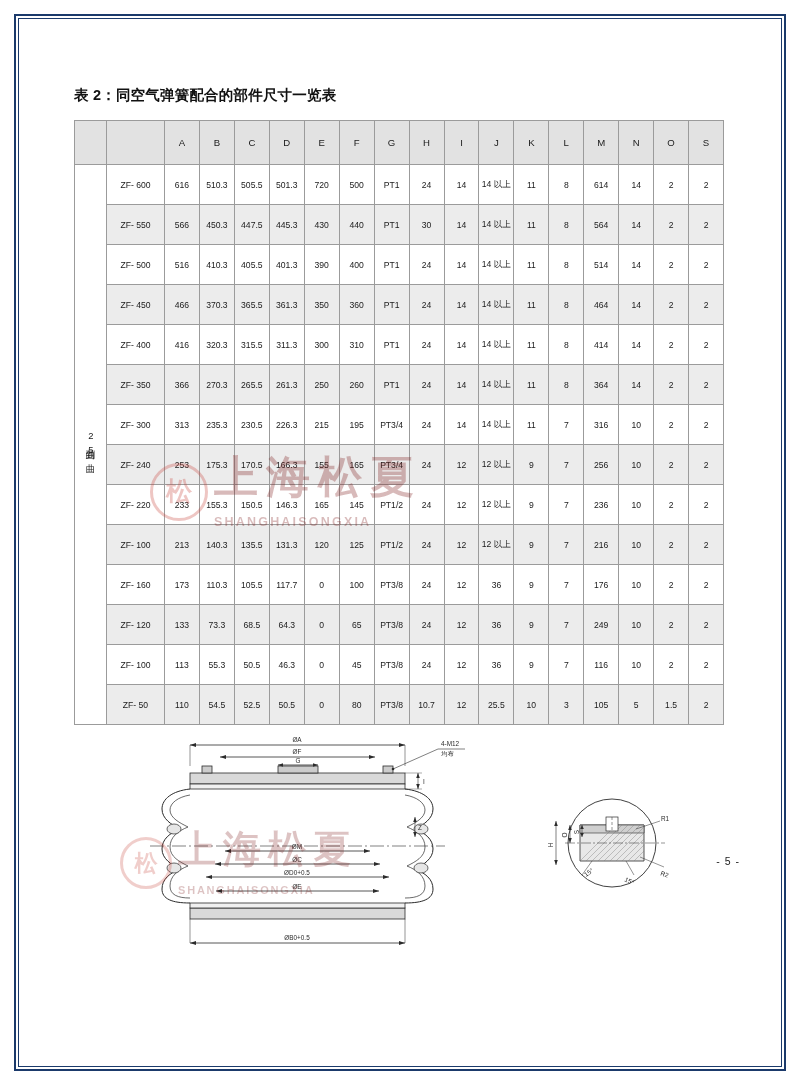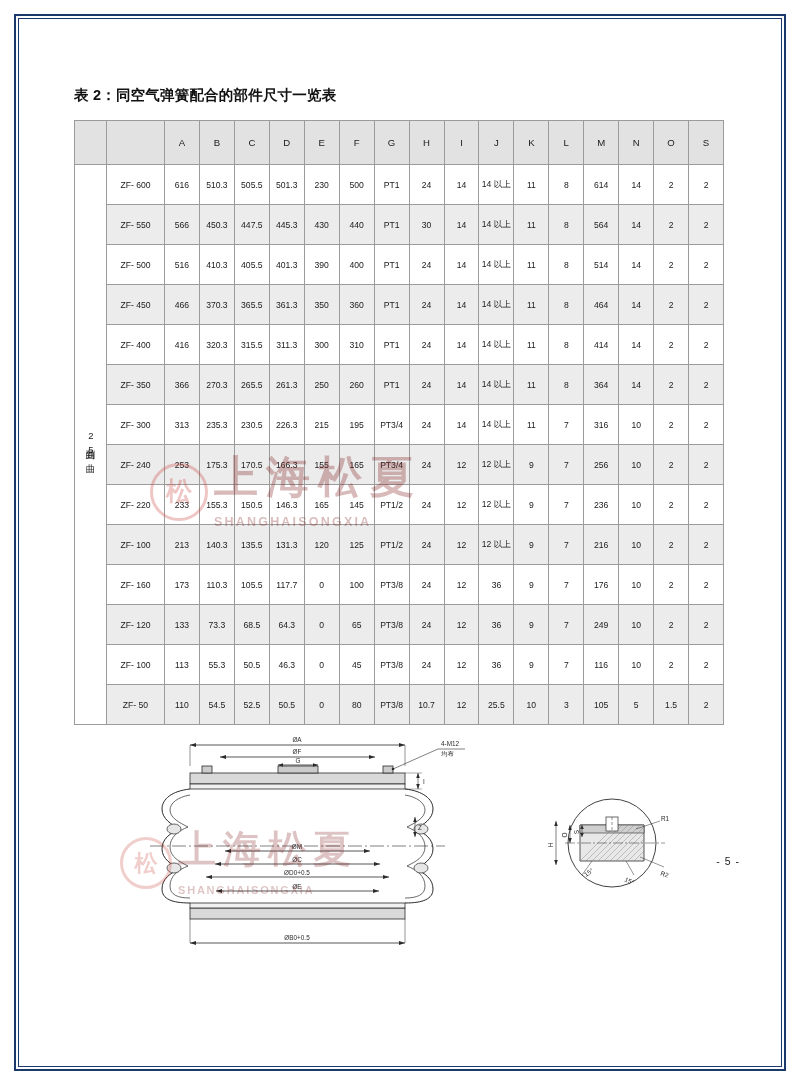--- a/index.html
+++ b/index.html
@@ -175,21 +175,21 @@
         </tr>
       </thead>
       <tbody id="table-body">
           <tr>
             <td class="col-rot" rowspan="14"><span class="rot-label">2曲到5曲</span></td>
             <td class="col-model model-cell">ZF- 600</td>
             <td>616</td>
             <td>510.3</td>
             <td>505.5</td>
             <td>501.3</td>
-            <td>230</td>
+            <td>720</td>
             <td>500</td>
             <td>PT1</td>
             <td>24</td>
             <td>14</td>
             <td>14 以上</td>
             <td>11</td>
             <td>8</td>
             <td>614</td>
             <td>14</td>
             <td>2</td>

